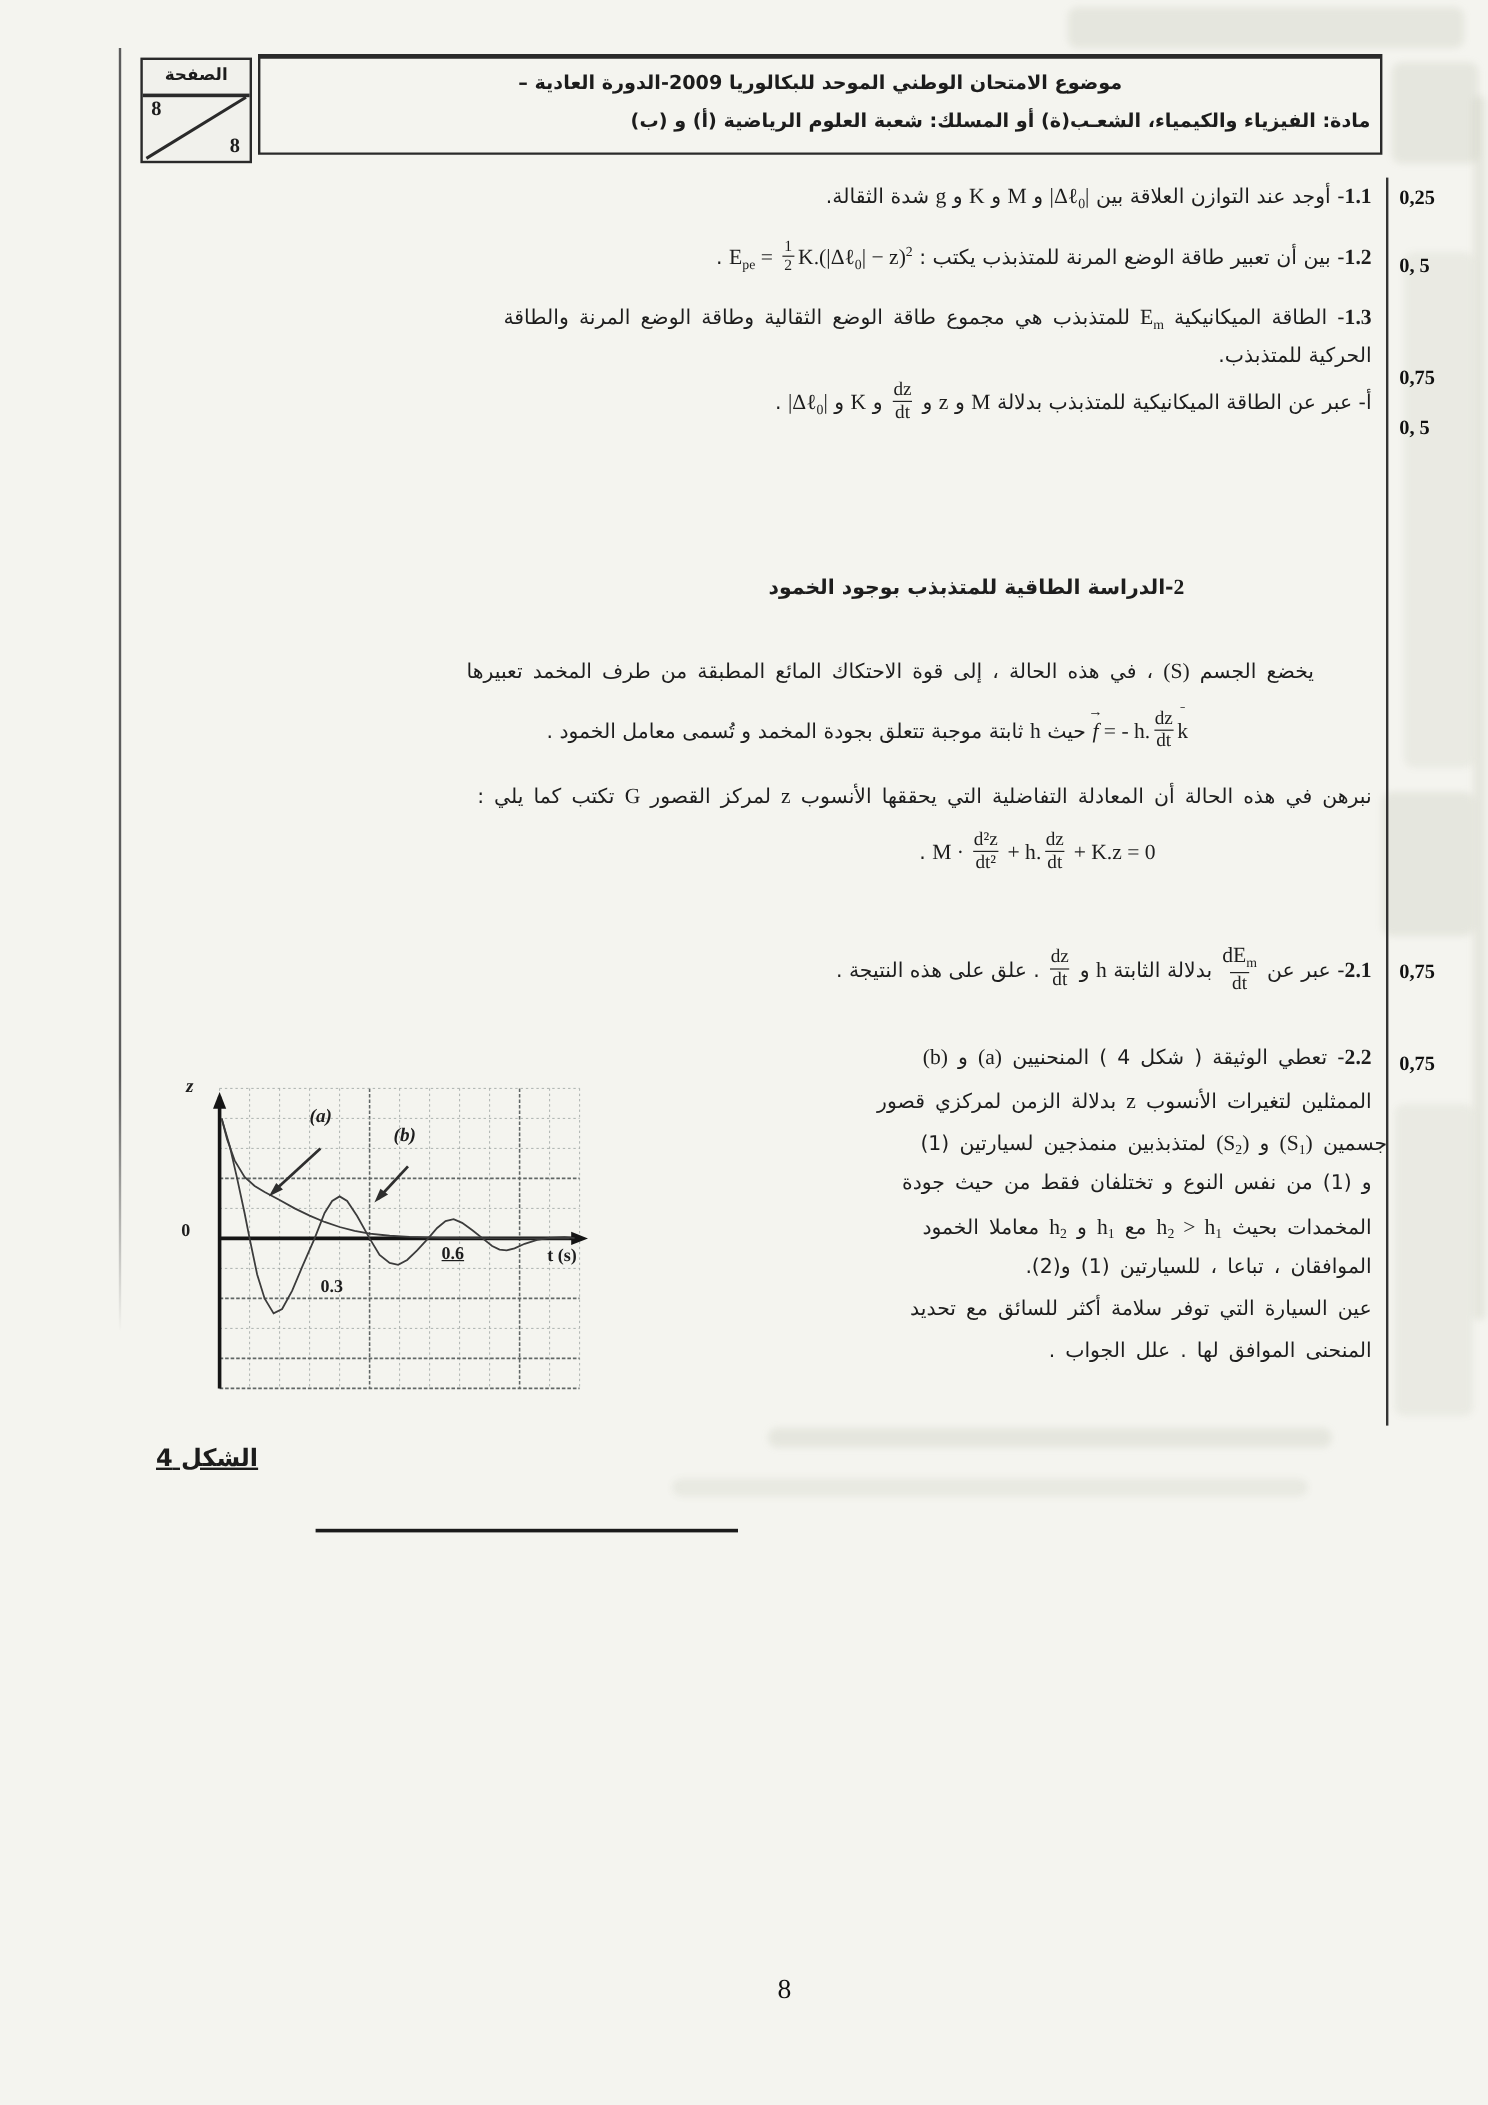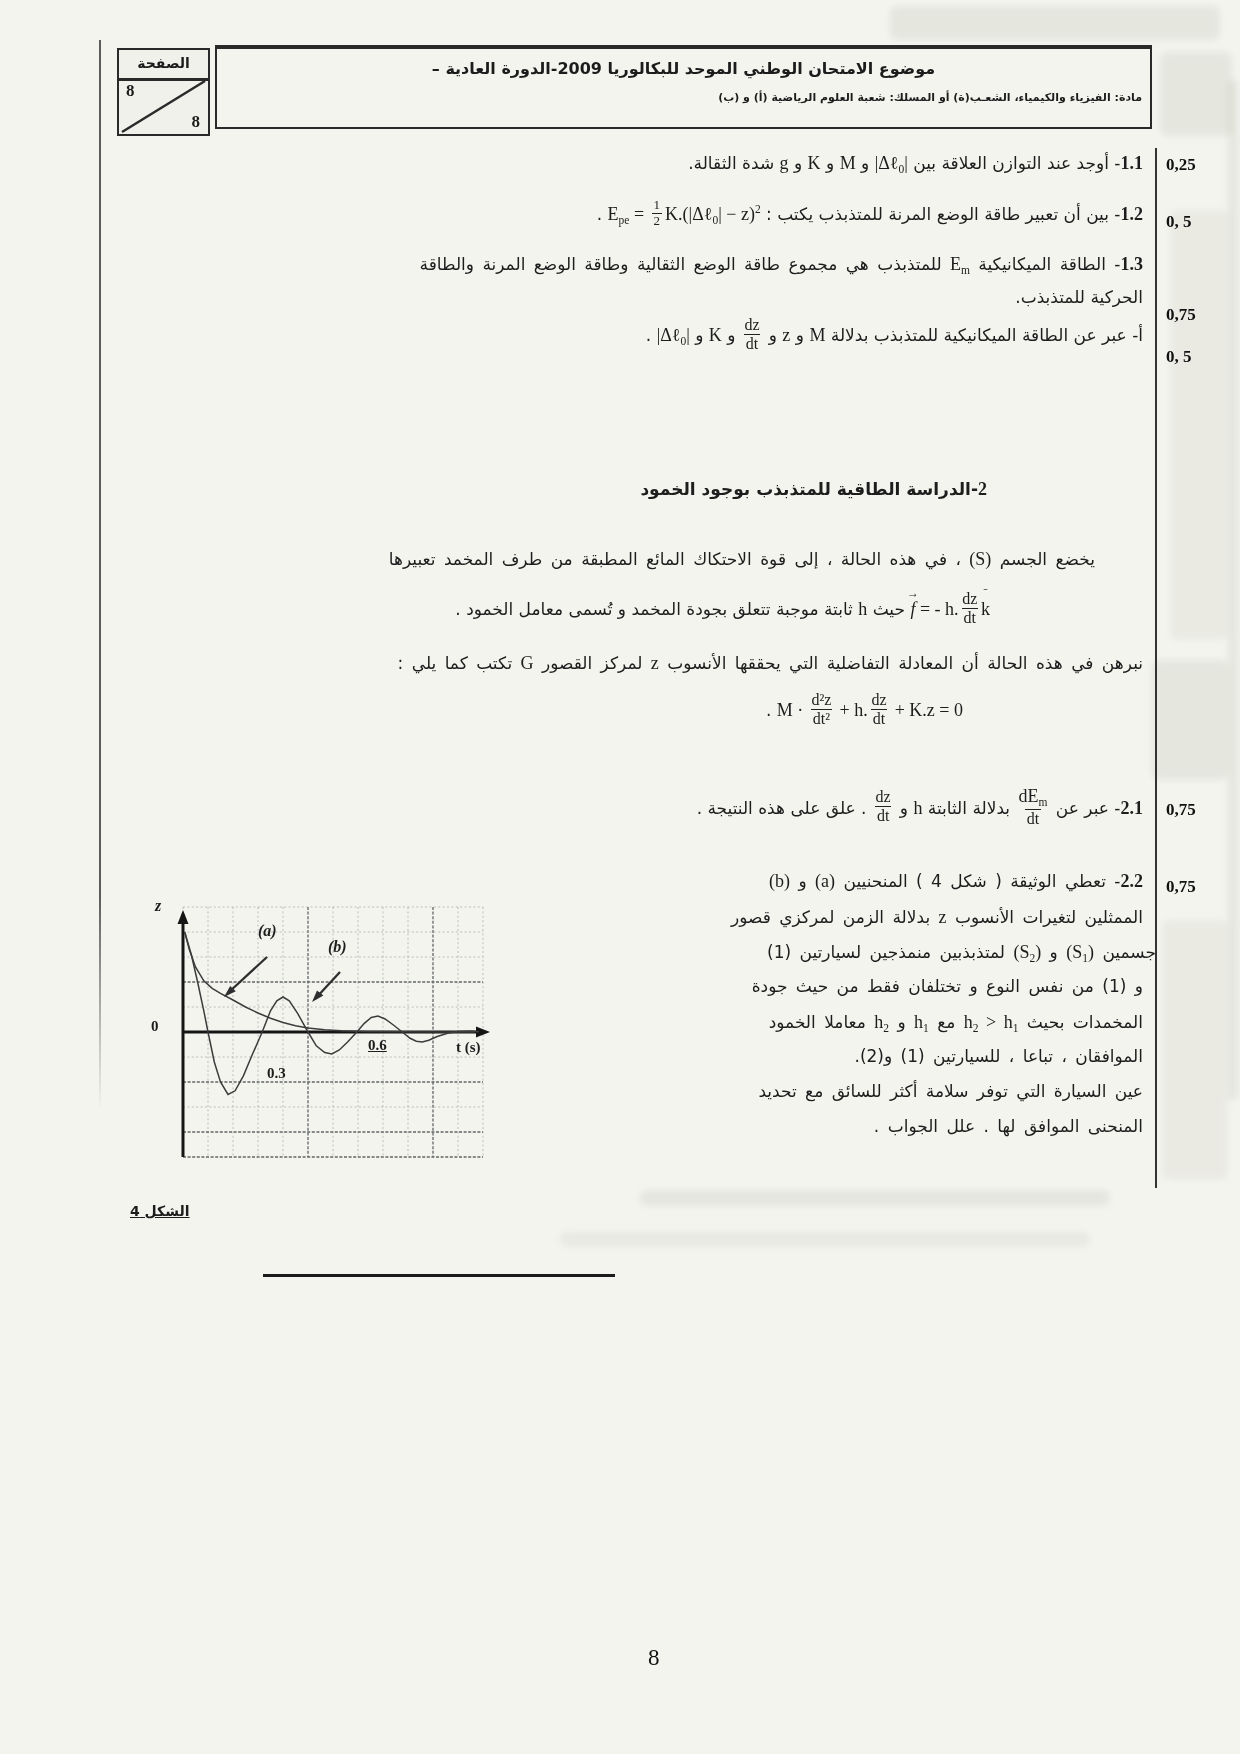--- a/index.html
+++ b/index.html
@@ -20,21 +20,21 @@
   .frac .fd{border-top:1.3px solid #222;padding:0 2px;}
   .frac.sm{font-size:13px;}
   .ov{position:relative;display:inline-block;}
   .ov .ovm{position:absolute;top:-11px;left:50%;transform:translateX(-50%);font-size:12px;line-height:1;}
   
   .hdr-box{position:absolute;left:215px;top:45px;width:937px;height:84px;border:2px solid #2a2a2a;
            border-top-width:4px;box-sizing:border-box;}
   .hdr-l1{position:absolute;left:0;right:0;top:10px;text-align:center;direction:rtl;
           font-size:16px;font-weight:bold;white-space:nowrap;}
   .hdr-l2{position:absolute;left:0;right:8px;top:42px;text-align:right;direction:rtl;
-          font-size:11px;font-weight:bold;white-space:nowrap;}
+          font-size:16px;font-weight:bold;white-space:nowrap;}
   .pgbox{position:absolute;left:117px;top:48px;width:93px;height:88px;border:2px solid #2a2a2a;
          box-sizing:border-box;background:#f1f1ec;padding-left:32px;}
   .pgbox .lbl{position:absolute;left:0;right:0;top:0;height:28px;border-bottom:3px solid #2a2a2a;
               text-align:center;font-weight:bold;font-size:14px;line-height:26px;direction:rtl;}
   .pgbox .n1{position:absolute;left:7px;top:31px;font-family:"Liberation Serif",serif;font-size:17px;font-weight:bold;}
   .pgbox .n2{position:absolute;right:8px;bottom:2px;font-family:"Liberation Serif",serif;font-size:17px;font-weight:bold;}
   
   .marks-line{position:absolute;left:1155px;top:148px;width:2px;height:1040px;background:#333;}
   .mark{position:absolute;left:1166px;font-family:"Liberation Serif","DejaVu Serif",serif;
         font-weight:bold;font-size:17px;color:#111;white-space:nowrap;}
@@ -43,21 +43,21 @@
   .grid{stroke:#9fa6a3;stroke-width:.7;stroke-dasharray:2 2.4;fill:none;}
   .grid.dk{stroke:#606665;stroke-width:1.3;stroke-dasharray:3 1.6;}
   .axis{stroke:#151515;stroke-width:3;fill:none;}
   .axhead{fill:#151515;}
   .larrow{stroke:#2e2e2e;stroke-width:2.3;fill:none;}
   .lhead{fill:#2e2e2e;}
   .curve{fill:none;stroke:#3c3c3c;stroke-width:1.5;}
   .figtxt{position:absolute;font-family:"Liberation Serif","DejaVu Serif",serif;font-weight:bold;
           font-size:15px;color:#1d1d1d;white-space:nowrap;}
   .figlab{font-size:16px;font-style:italic;}
-  .fig-caption{position:absolute;left:130px;top:1203px;direction:rtl;font-size:14px;font-weight:bold;
+  .fig-caption{position:absolute;left:130px;top:1203px;direction:rtl;font-size:20px;font-weight:bold;
                text-decoration:underline;}
   
   .scan-edge{position:absolute;left:99px;top:40px;width:2px;height:1070px;
              background:linear-gradient(#5c5c5c 80%,rgba(92,92,92,0));}
   .bottom-rule{position:absolute;left:263px;top:1274px;width:352px;height:3px;background:#1b1b1b;}
   .page-num{position:absolute;left:648px;top:1645px;font-family:"Liberation Serif","DejaVu Serif",serif;
             font-size:23px;color:#111;}
   .ghost{position:absolute;filter:blur(3px);background:rgba(140,150,118,.14);border-radius:8px;}
 </style>
 </head>

